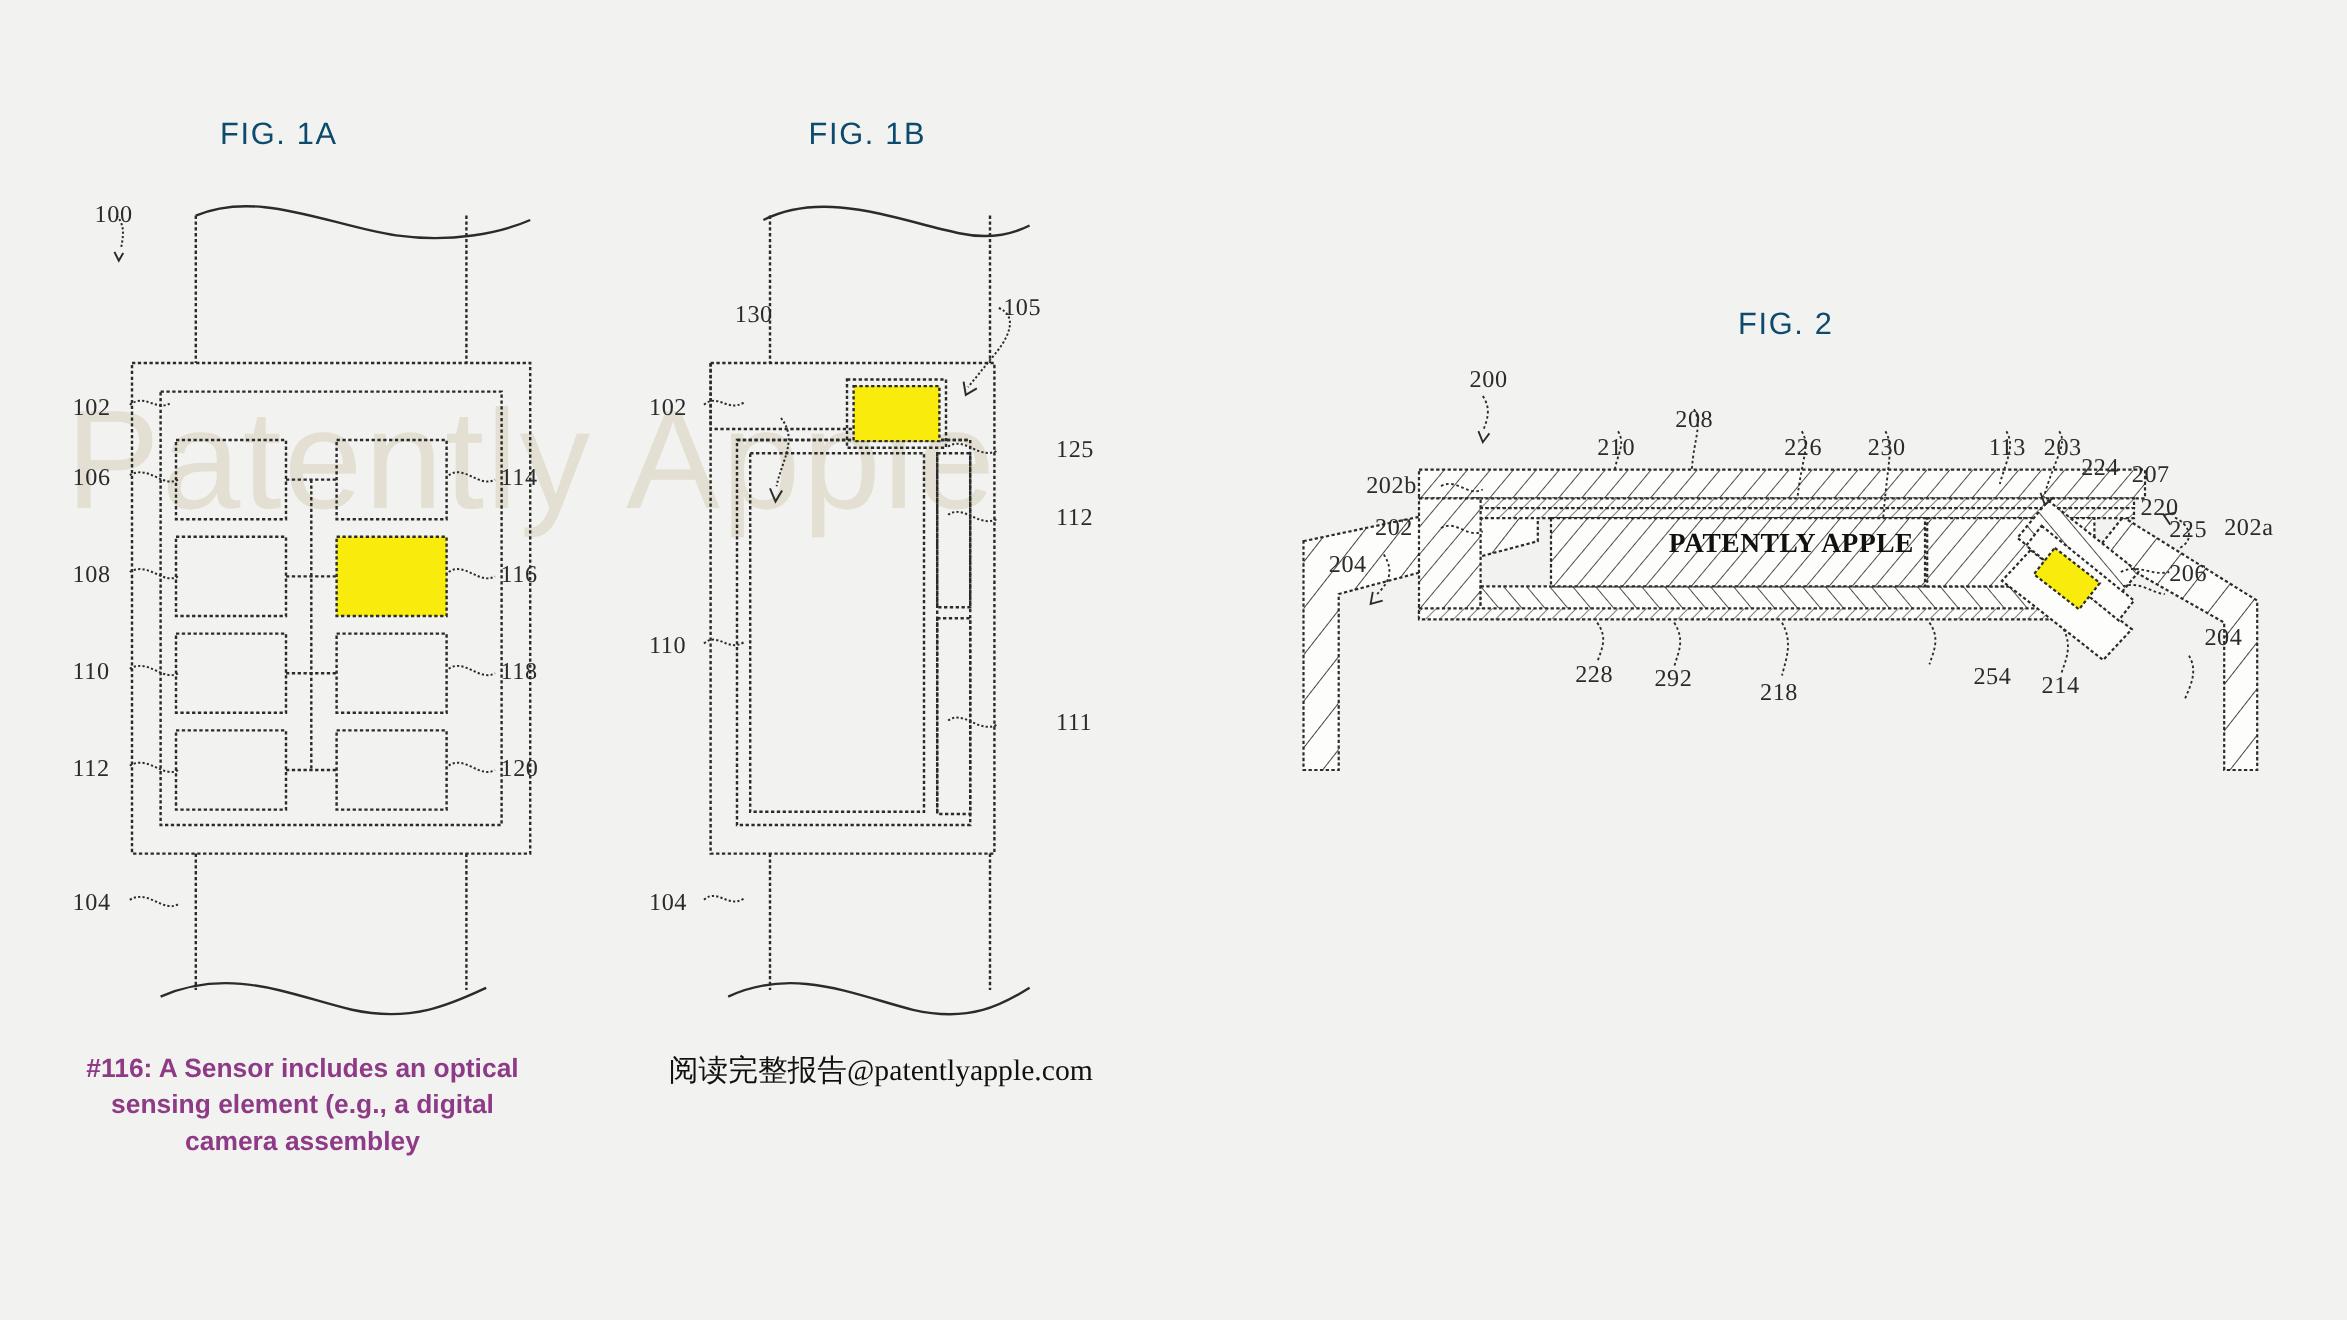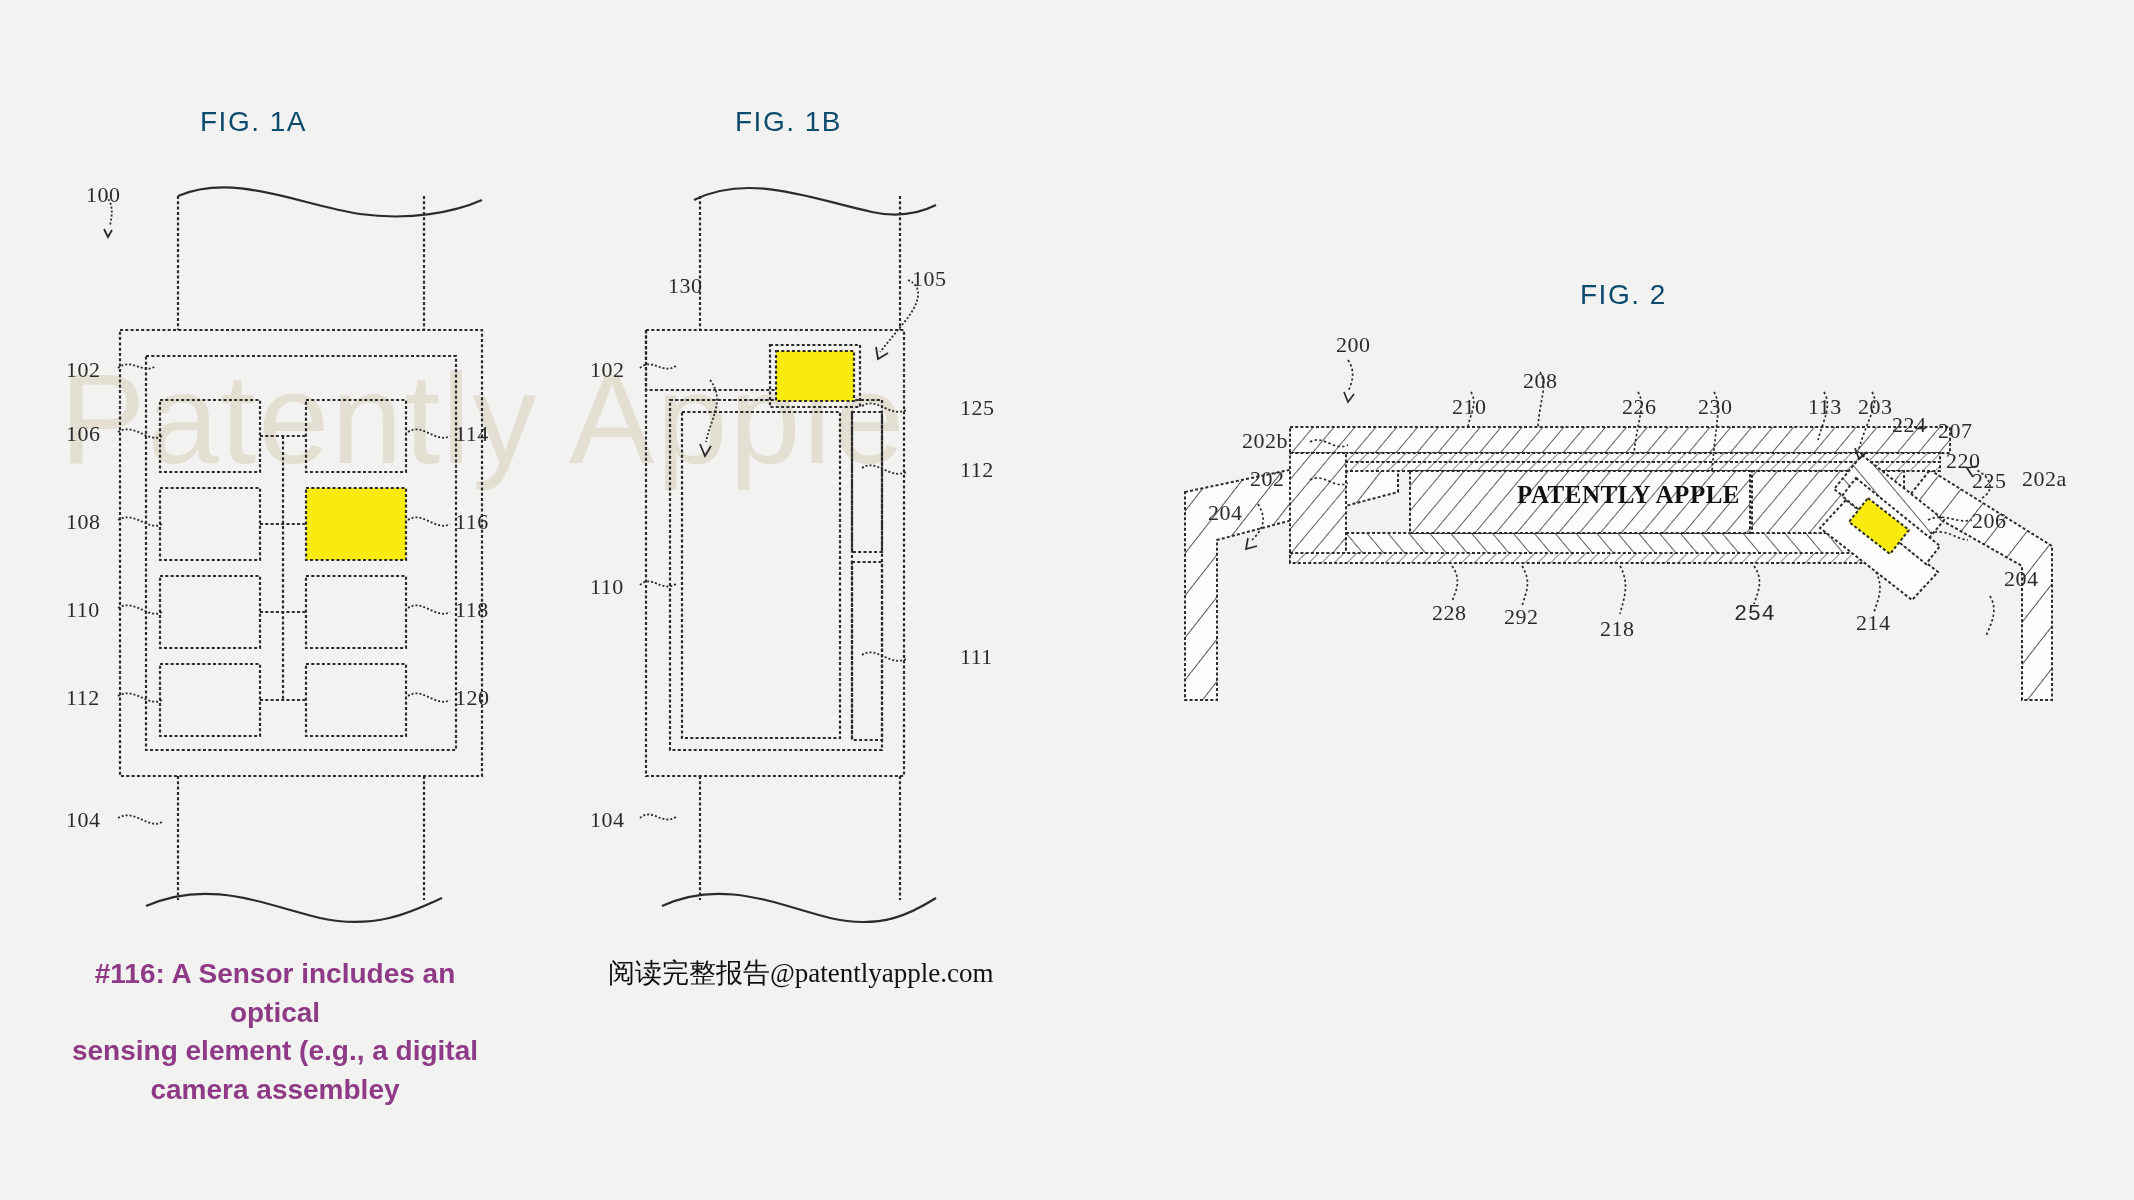--- a/index.html
+++ b/index.html
@@ -67,21 +67,21 @@
   #callout-2  { left: 1838px; top: 345px; font-size: 24px; }
 
   
   #caption-left {
     position: absolute;
     left: 55px; top: 955px;
     width: 440px;
     text-align: center;
     font-family: "Liberation Sans", sans-serif;
     font-weight: bold;
-    font-size: 28px;
+    font-size: 24px;
     line-height: 1.38;
     color: #8e3a86;
     white-space: pre-line;
   }
   #caption-right {
     position: absolute;
     left: 608px; top: 955px;
     font-family: "Liberation Serif", serif;
     font-size: 27px;
     color: #111;
@@ -327,21 +327,21 @@
   <div class="ref" style="left:1972px; top:468px;">225</div>
   <div class="ref" style="left:1972px; top:508px;">206</div>
   <div class="ref" style="left:2022px; top:466px;">202a</div>
   <div class="ref" style="left:1242px; top:428px;">202b</div>
   <div class="ref" style="left:1250px; top:466px;">202</div>
   <div class="ref" style="left:1208px; top:500px;">204</div>
   <div class="ref" style="left:2004px; top:566px;">204</div>
   <div class="ref" style="left:1432px; top:600px;">228</div>
   <div class="ref" style="left:1504px; top:604px;">292</div>
   <div class="ref" style="left:1600px; top:616px;">218</div>
-  <div class="ref" style="left:1734px; top:602px;font-family:Liberation Mono, monospace;">254</div>
+  <div class="ref" style="left:1794px; top:602px;">254</div>
   <div class="ref" style="left:1856px; top:610px;">214</div>
 
 
   <div id="caption-left">#116: A Sensor includes an optical
 sensing element (e.g., a digital
 camera assembley</div>
 
   <div id="caption-right">阅读完整报告@patentlyapple.com</div>
 
 </div>

